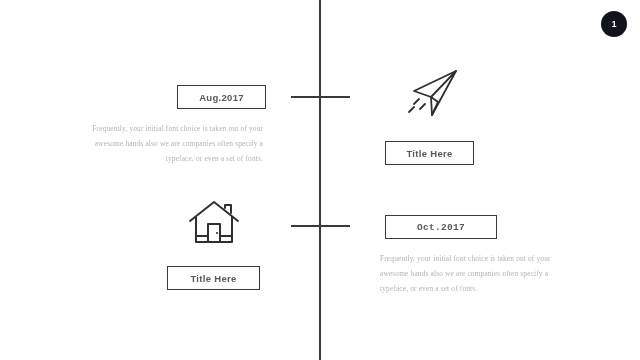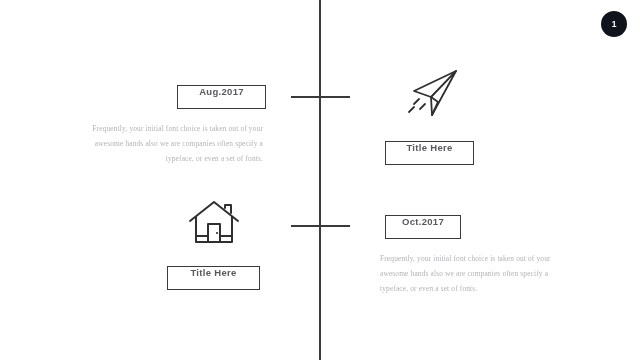--- a/index.html
+++ b/index.html
@@ -36,34 +36,34 @@
   }
   .cross-arm.m1 { left: 291px; top: 96px;  width: 59px; }
   .cross-arm.m2 { left: 291px; top: 225px; width: 59px; }
 
   
   .label-box {
     position: absolute;
     border: 1.7px solid #3a3a3a;
     background: #ffffff;
     display: flex;
-    align-items: flex-start;
+    align-items: center;
     justify-content: center;
     letter-spacing: 0.2px;
   }
   .label-box span {
     font-size: 9.5px;
     color: #59595c;
     font-weight: 700;
     letter-spacing: 0.3px;
   }
 
   .box-aug   { left: 177px; top: 85px;  width: 89px;  height: 24px; }
   .box-title1{ left: 385px; top: 141px; width: 89px;  height: 24px; }
-  .box-oct   { left: 385px; top: 215px; width: 76px;  height: 24px; }
+  .box-oct   { left: 385px; top: 215px; width: 112px;  height: 24px; font-family: Liberation Mono, monospace; }
   .box-title2{ left: 167px; top: 266px; width: 93px;  height: 24px; }
 
   
   .para {
     position: absolute;
     font-size: 7.4px;
     line-height: 15px;
     color: #b3b3b6;
     letter-spacing: 0.15px;
     width: 196px;

